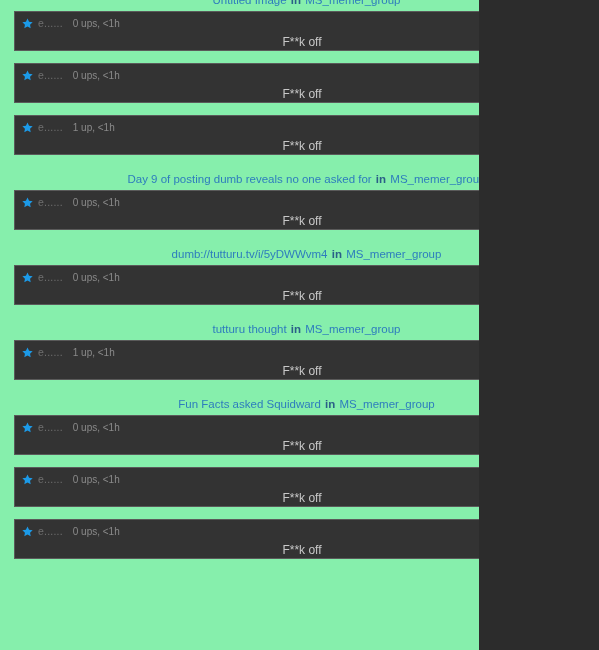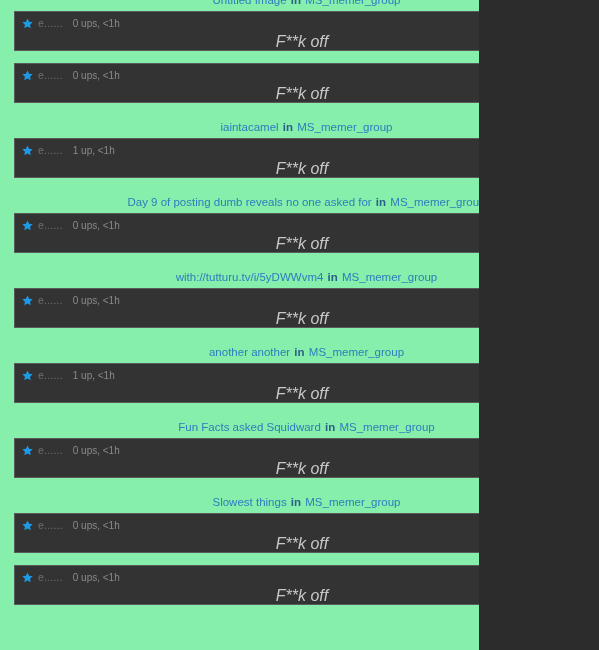--- a/index.html
+++ b/index.html
@@ -86,25 +86,24 @@
     font-size: 10.5px;
     letter-spacing: 0.2px;
     margin-right: 10px;
   }
   .score {
     color: #8a8a8a;
     font-size: 10px;
   }
   .comment-body {
     color: #c8c8c8;
-    font-size: 16px;
+    font-size: 12px;
     line-height: 16px;
     padding: 4px 0 0 2px;
     white-space: nowrap;
-    font-style: italic;
   }
   .spacer {
     height: 12px;
   }
 </style>
 </head>
 <body>
 
 <div id="app">
   <div id="feed">
@@ -133,21 +132,20 @@
               </svg>
             </span>
             <span class="author">e......</span>
             <span class="score">0 ups, &lt;1h</span>
           </div>
           <div class="comment-body">F**k off</div>
         </div>
         <div class="spacer"></div>
       </div>
       <div class="entry">
-        <div class="entry-title"><a class="title-link">iaintacamel</a> <span class="in-word">in</span> <a class="sub-link">MS_memer_group</a></div>
         <div class="comment-card">
           <div class="comment-meta">
             <span class="avatar">
               <svg width="13" height="13" viewBox="0 0 24 24">
                 <path d="M12 2.6l2.9 6.1 6.6.9-4.8 4.6 1.2 6.6L12 17.7 6.1 20.8l1.2-6.6L2.5 9.6l6.6-.9z" fill="#1c9ae8"></path>
               </svg>
             </span>
             <span class="author">e......</span>
             <span class="score">1 up, &lt;1h</span>
           </div>
@@ -165,37 +163,37 @@
               </svg>
             </span>
             <span class="author">e......</span>
             <span class="score">0 ups, &lt;1h</span>
           </div>
           <div class="comment-body">F**k off</div>
         </div>
         <div class="spacer"></div>
       </div>
       <div class="entry">
-        <div class="entry-title"><a class="title-link">with://tutturu.tv/i/5yDWWvm4</a> <span class="in-word">in</span> <a class="sub-link">MS_memer_group</a></div>
-        <div class="comment-card">
-          <div class="comment-meta">
-            <span class="avatar">
-              <svg width="13" height="13" viewBox="0 0 24 24">
-                <path d="M12 2.6l2.9 6.1 6.6.9-4.8 4.6 1.2 6.6L12 17.7 6.1 20.8l1.2-6.6L2.5 9.6l6.6-.9z" fill="#1c9ae8"></path>
-              </svg>
-            </span>
-            <span class="author">e......</span>
-            <span class="score">0 ups, &lt;1h</span>
-          </div>
-          <div class="comment-body">F**k off</div>
-        </div>
-        <div class="spacer"></div>
-      </div>
-      <div class="entry">
-        <div class="entry-title"><a class="title-link">another another</a> <span class="in-word">in</span> <a class="sub-link">MS_memer_group</a></div>
+        <div class="entry-title"><a class="title-link">dumb://tutturu.tv/i/5yDWWvm4</a> <span class="in-word">in</span> <a class="sub-link">MS_memer_group</a></div>
+        <div class="comment-card">
+          <div class="comment-meta">
+            <span class="avatar">
+              <svg width="13" height="13" viewBox="0 0 24 24">
+                <path d="M12 2.6l2.9 6.1 6.6.9-4.8 4.6 1.2 6.6L12 17.7 6.1 20.8l1.2-6.6L2.5 9.6l6.6-.9z" fill="#1c9ae8"></path>
+              </svg>
+            </span>
+            <span class="author">e......</span>
+            <span class="score">0 ups, &lt;1h</span>
+          </div>
+          <div class="comment-body">F**k off</div>
+        </div>
+        <div class="spacer"></div>
+      </div>
+      <div class="entry">
+        <div class="entry-title"><a class="title-link">tutturu thought</a> <span class="in-word">in</span> <a class="sub-link">MS_memer_group</a></div>
         <div class="comment-card">
           <div class="comment-meta">
             <span class="avatar">
               <svg width="13" height="13" viewBox="0 0 24 24">
                 <path d="M12 2.6l2.9 6.1 6.6.9-4.8 4.6 1.2 6.6L12 17.7 6.1 20.8l1.2-6.6L2.5 9.6l6.6-.9z" fill="#1c9ae8"></path>
               </svg>
             </span>
             <span class="author">e......</span>
             <span class="score">1 up, &lt;1h</span>
           </div>
@@ -213,21 +211,20 @@
               </svg>
             </span>
             <span class="author">e......</span>
             <span class="score">0 ups, &lt;1h</span>
           </div>
           <div class="comment-body">F**k off</div>
         </div>
         <div class="spacer"></div>
       </div>
       <div class="entry">
-        <div class="entry-title"><a class="title-link">Slowest things</a> <span class="in-word">in</span> <a class="sub-link">MS_memer_group</a></div>
         <div class="comment-card">
           <div class="comment-meta">
             <span class="avatar">
               <svg width="13" height="13" viewBox="0 0 24 24">
                 <path d="M12 2.6l2.9 6.1 6.6.9-4.8 4.6 1.2 6.6L12 17.7 6.1 20.8l1.2-6.6L2.5 9.6l6.6-.9z" fill="#1c9ae8"></path>
               </svg>
             </span>
             <span class="author">e......</span>
             <span class="score">0 ups, &lt;1h</span>
           </div>

